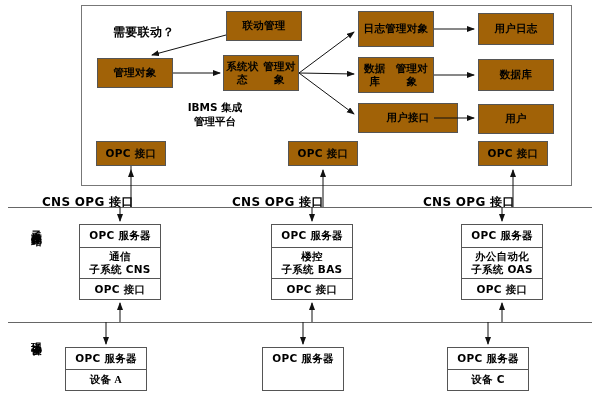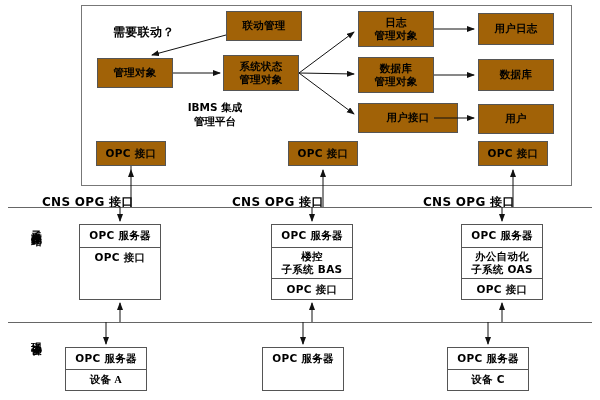--- a/index.html
+++ b/index.html
@@ -23,21 +23,21 @@
     display: flex;
     align-items: center;
     justify-content: center;
     text-align: center;
     font-size: 10.5px;
     line-height: 1.25;
     color: #000;
     font-weight: 600;
     letter-spacing: 0.3px;
   }
-  .box.two-line { flex-direction: column; }
+  .box.two-line { flex-direction: row; }
   .frame {
     position: absolute;
     box-sizing: border-box;
     border: 1px solid #777;
     background: #ffffff;
   }
   .label {
     position: absolute;
     font-size: 12px;
     color: #000;
@@ -187,20 +187,24 @@
   <div class="label" style="left:423px; top:194px;">CNS  OPG 接口</div>
 
   <div class="bus" style="left:8px; top:207px; width:584px;"></div>
   <div class="bus" style="left:8px; top:322px; width:584px;"></div>
 
   <div class="vlabel" style="left:30px; top:222px;">子系统操作站</div>
   <div class="vlabel" style="left:30px; top:334px;">现场设备</div>
 
   <div class="stack" style="left:79px; top:224px; width:82px; height:76px;">
     <div style="height:22px;">OPC 服务器</div>
+    <div class="mid" style="height:32px;">
+      <span>通信</span>
+      <span>子系统 CNS</span>
+    </div>
     <div style="height:21px;">OPC 接口</div>
   </div>
 
   <div class="stack" style="left:271px; top:224px; width:82px; height:76px;">
     <div style="height:22px;">OPC 服务器</div>
     <div class="mid" style="height:32px;">
       <span>楼控</span>
       <span>子系统 BAS</span>
     </div>
     <div style="height:21px;">OPC 接口</div>

